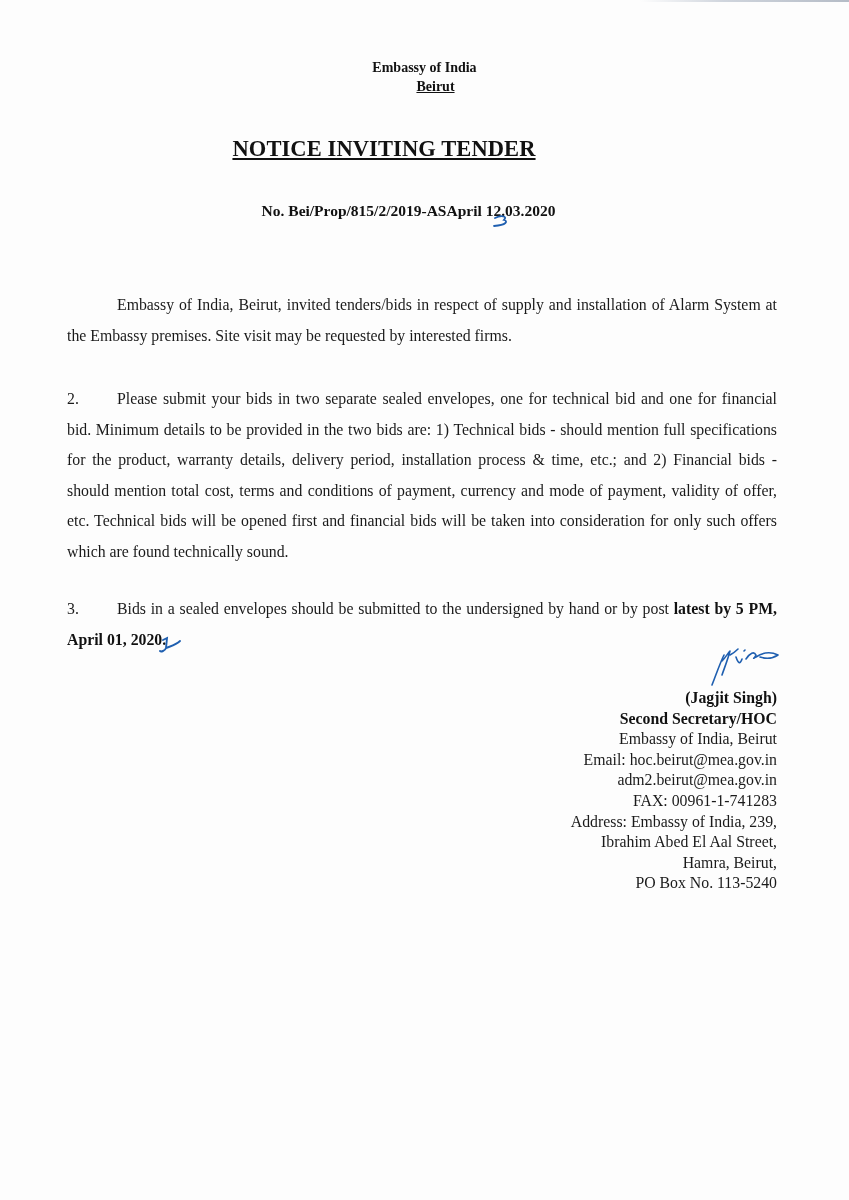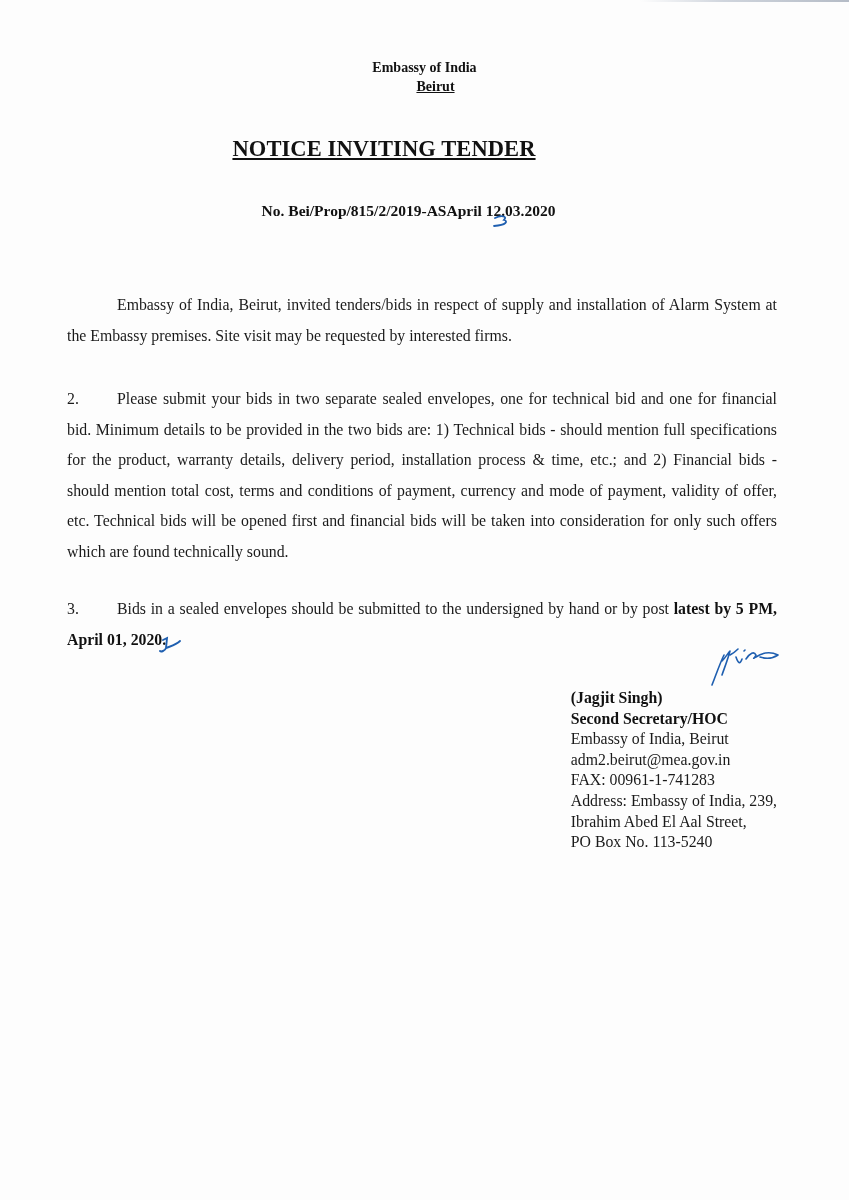--- a/index.html
+++ b/index.html
@@ -87,20 +87,21 @@
       position: absolute;
       top: 645px;
       left: 700px;
       width: 90px;
       height: 45px;
     }
     .sign-block {
       position: absolute;
       top: 688px;
       right: 72px;
+      text-align: right;
       font-size: 15.8px;
       line-height: 20.6px;
       color: #1a1a1a;
     }
     .sign-block .name, .sign-block .designation {
       font-weight: bold;
       color: #111;
     }
   </style>
 </head>
@@ -143,18 +144,20 @@
 </svg>
 
 <svg class="signature" viewBox="0 0 90 45">
   <path d="M12 40 C 16 30, 20 18, 24 10 M 22 16 C 26 12, 28 8, 30 6 C 28 14, 24 24, 22 30 M 30 10 C 34 8, 36 6, 38 4 M 36 12 C 38 18, 40 20, 42 14 M 44 6 L 45 5 M 46 14 C 50 8, 54 6, 56 10 C 54 14, 52 14, 56 12 C 62 8, 70 6, 78 10 C 72 14, 66 14, 60 12" fill="none" stroke="#1f5fb0" stroke-width="1.6" stroke-linecap="round" stroke-linejoin="round"></path>
 </svg>
 
 <div class="sign-block">
   <div class="name">(Jagjit Singh)</div>
   <div class="designation">Second Secretary/HOC</div>
   <div>Embassy of India, Beirut</div>
+  <div>Email: hoc.beirut@mea.gov.in</div>
   <div>adm2.beirut@mea.gov.in</div>
   <div>FAX: 00961-1-741283</div>
   <div>Address: Embassy of India, 239,</div>
   <div>Ibrahim Abed El Aal Street,</div>
+  <div>Hamra, Beirut,</div>
   <div>PO Box No. 113-5240</div>
 </div>
 
 </body></html>

